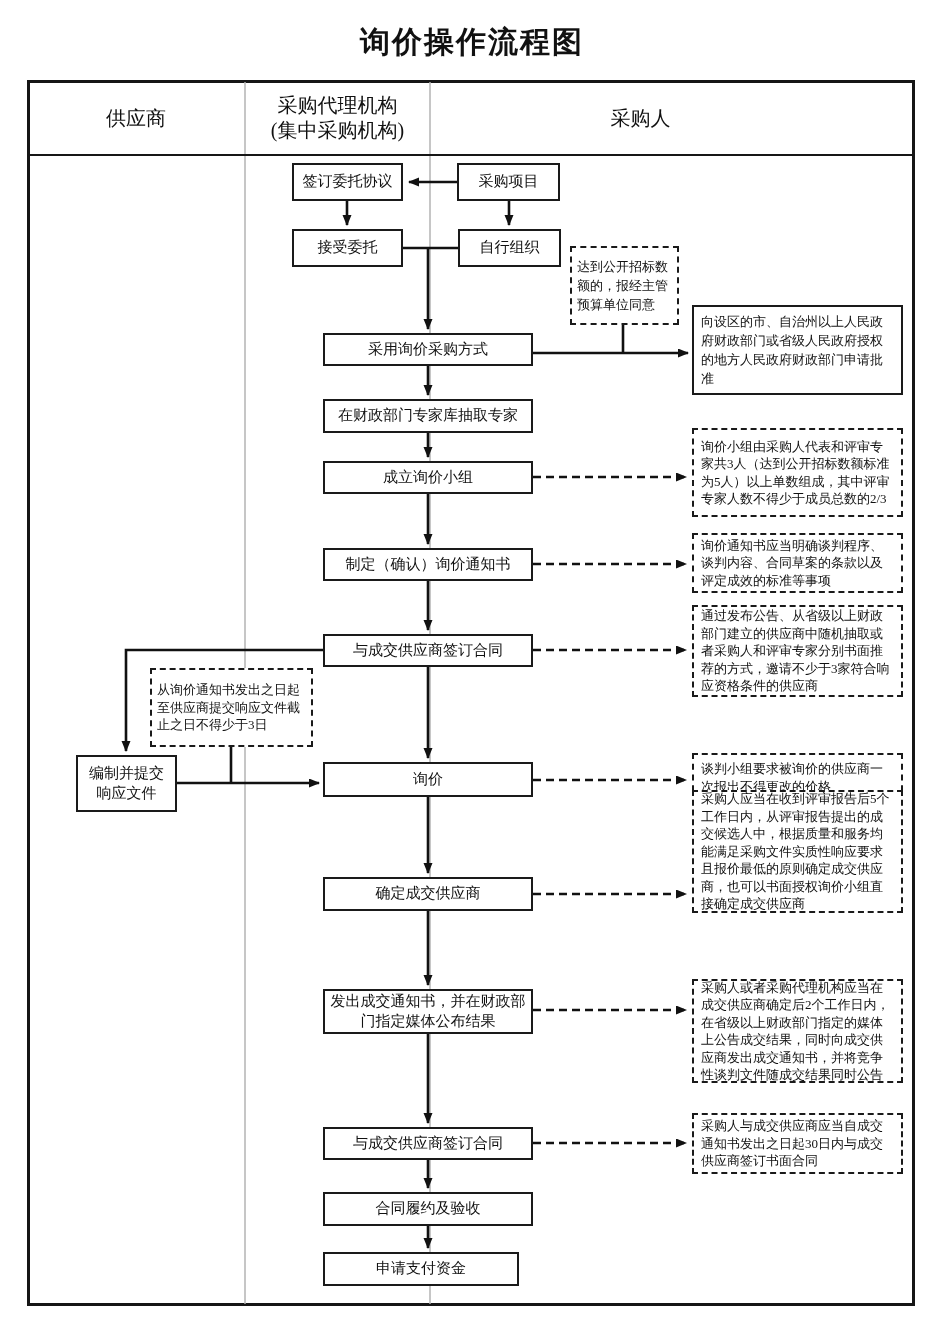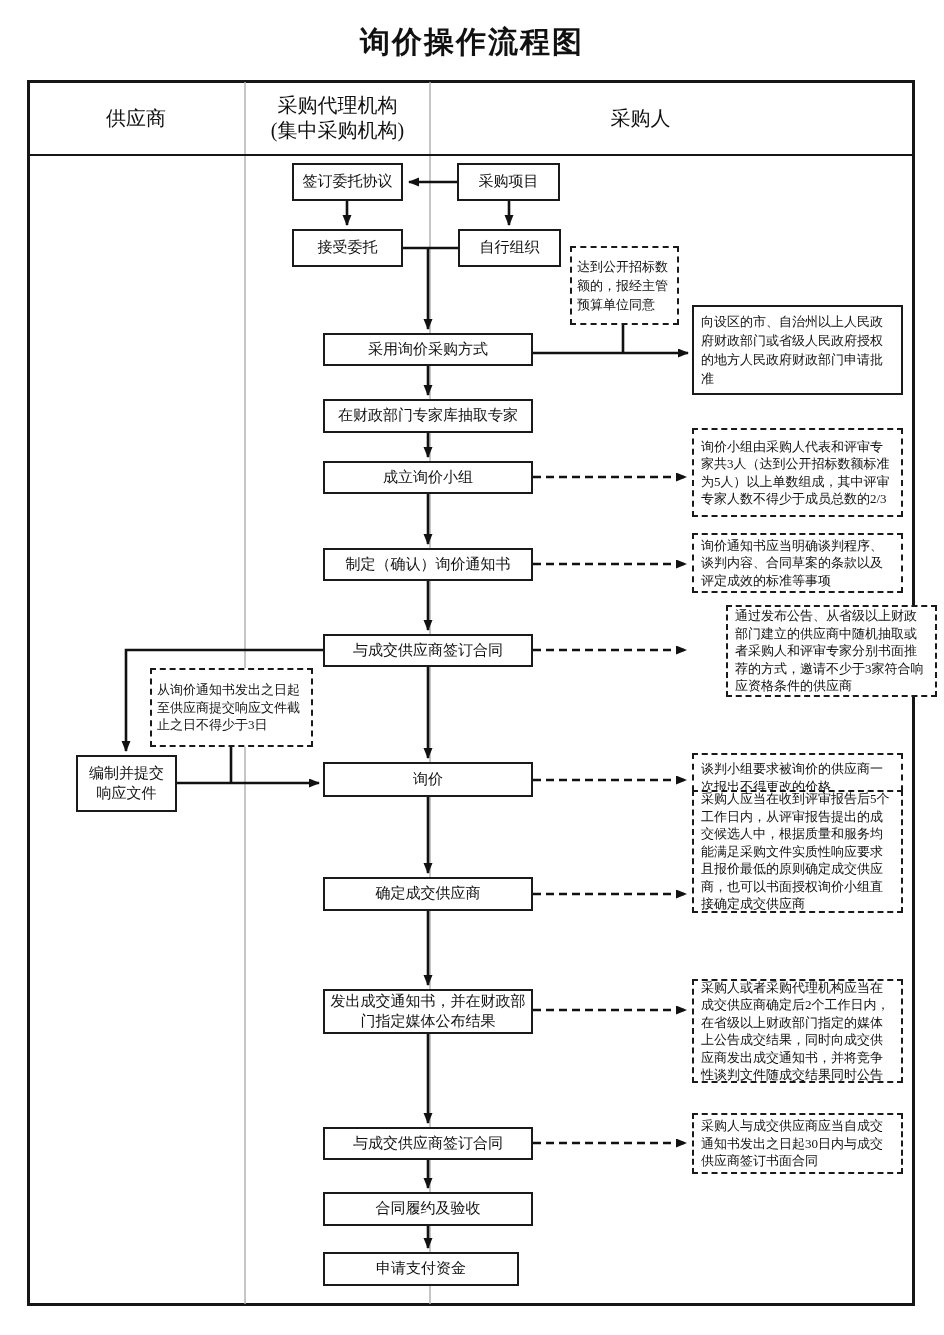--- a/index.html
+++ b/index.html
@@ -110,21 +110,21 @@
 
   <div class="note" style="left:570px;top:246px;width:109px;height:79px;line-height:19px;padding:3px 5px;">
       <span>达到公开招标数额的，报经主管预算单位同意</span>
     </div>
   <div class="note" style="left:692px;top:428px;width:211px;height:89px;">
       <span>询价小组由采购人代表和评审专家共3人（达到公开招标数额标准为5人）以上单数组成，其中评审专家人数不得少于成员总数的2/3</span>
     </div>
   <div class="note" style="left:692px;top:533px;width:211px;height:60px;">
       <span>询价通知书应当明确谈判程序、谈判内容、合同草案的条款以及评定成效的标准等事项</span>
     </div>
-  <div class="note" style="left:726px;top:605px;width:211px;height:92px;">
+  <div class="note" style="left:692px;top:605px;width:211px;height:92px;">
       <span>通过发布公告、从省级以上财政部门建立的供应商中随机抽取或者采购人和评审专家分别书面推荐的方式，邀请不少于3家符合响应资格条件的供应商</span>
     </div>
   <div class="note" style="left:692px;top:753px;width:211px;height:49px;">
       <span>谈判小组要求被询价的供应商一次报出不得更改的价格</span>
     </div>
   <div class="note" style="left:692px;top:790px;width:211px;height:123px;">
       <span>采购人应当在收到评审报告后5个工作日内，从评审报告提出的成交候选人中，根据质量和服务均能满足采购文件实质性响应要求且报价最低的原则确定成交供应商，也可以书面授权询价小组直接确定成交供应商</span>
     </div>
   <div class="note" style="left:692px;top:979px;width:211px;height:104px;">
       <span>采购人或者采购代理机构应当在成交供应商确定后2个工作日内，在省级以上财政部门指定的媒体上公告成交结果，同时向成交供应商发出成交通知书，并将竞争性谈判文件随成交结果同时公告</span>

